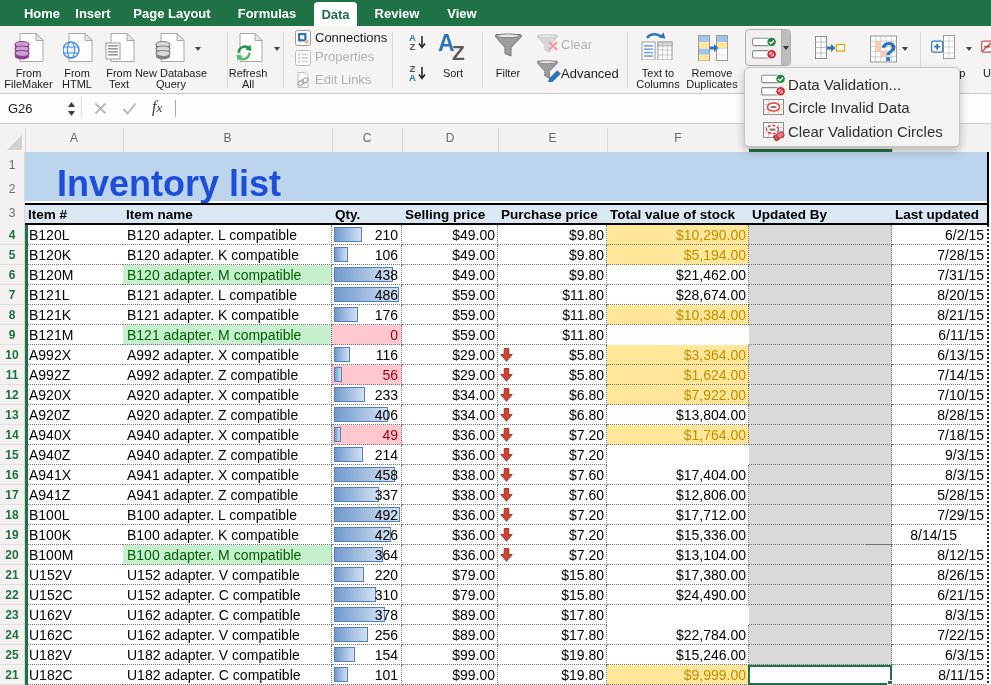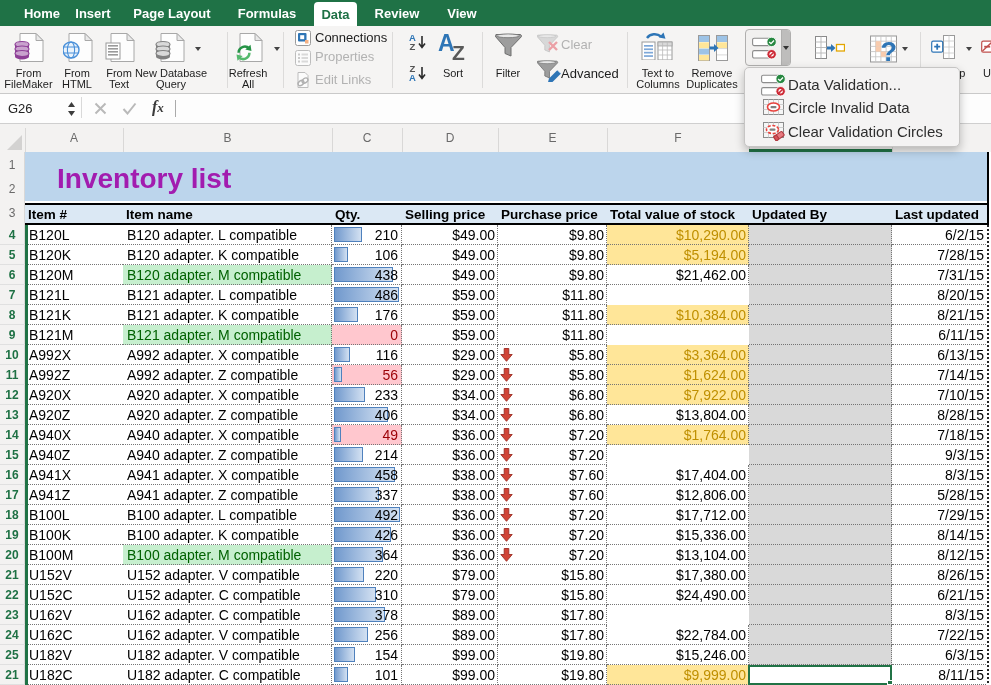--- a/index.html
+++ b/index.html
@@ -28,21 +28,21 @@
 .colletter{position:absolute;top:0;height:28px;line-height:28px;text-align:center;
   font-size:12px;color:#6a6a6a;}
 .colsep{position:absolute;top:4px;width:1px;height:24px;background:#d9d8d7;}
 #rowheads{position:absolute;left:0;top:152px;width:25px;height:533px;background:#f3f2f1;
   border-right:1px solid #d9d8d7;}
 .rownum{position:absolute;left:0;width:24px;text-align:center;font-size:12px;color:#6a6a6a;}
 .rownum.grn{color:#1e7144;font-weight:bold;}
 
 #grid{position:absolute;left:25px;top:152px;width:966px;height:533px;background:#fff;}
 #banner{position:absolute;left:0;top:0;width:963px;height:49px;background:#bcd5ec;}
-#banner .t{position:absolute;left:32px;top:11px;font-size:28px;font-weight:bold;color:#a21caf;text-align:center;}
+#banner .t{position:absolute;left:32px;top:11px;font-size:36px;font-weight:bold;color:#1d4ed8;text-align:center;}
 #hdr3{position:absolute;left:0;top:51px;width:963px;height:20px;background:#dbe8f4;
   border-top:2px solid #000;border-bottom:0;}
 .h3c{position:absolute;top:0;height:20px;line-height:20px;font-size:13.5px;
   font-weight:bold;color:#000;}
 #blackline2{position:absolute;left:0;top:71px;width:963px;height:2px;background:#000;}
 .row{position:absolute;left:0;width:963px;height:20px;}
 .cell{position:absolute;top:0;height:20px;line-height:20px;font-size:14px;color:#000;
   white-space:nowrap;overflow:hidden;}
 .cl{text-align:left;padding-left:4px;}
 .cr{text-align:right;padding-right:4px;}
@@ -275,21 +275,21 @@
       <path d="M4.5,1 l3.5,5 h-7 z" fill="#3c3c3c"></path>
       <path d="M4.5,15 l-3.5,-5 h7 z" fill="#3c3c3c"></path>
     </svg>
     <div class="abs" style="left:81px;top:97px;width:1px;height:21px;background:#d9d9d9"></div>
     <svg class="abs" style="left:94px;top:102px" width="13" height="13" viewBox="0 0 13 13">
       <path d="M1.5,1.5 L11.5,11.5 M11.5,1.5 L1.5,11.5" stroke="#b9b9b9" stroke-width="2"></path>
     </svg>
     <svg class="abs" style="left:122px;top:102px" width="15" height="13" viewBox="0 0 15 13">
       <path d="M1.5,7 L5.5,11.5 L13.5,1.5" fill="none" stroke="#b9b9b9" stroke-width="2"></path>
     </svg>
-    <div class="abs" style="left:152px;top:98px;font-size:16px;font-style:italic;font-family:'Liberation Serif',serif;color:#3a3a3a;font-weight:bold">f<span style="font-size:13px">x</span></div>
+    <div class="abs" style="left:152px;top:98px;font-size:16px;font-style:italic;font-family:'Liberation Serif',serif;color:#3a3a3a;font-weight:normal">f<span style="font-size:13px">x</span></div>
     <div class="abs" style="left:175px;top:100px;width:1px;height:17px;background:#aaa"></div>
 <div id="colheads">
       <div class="colletter" style="left:25px;width:98px">A</div>
       <div class="colletter" style="left:123px;width:209px">B</div>
       <div class="colletter" style="left:332px;width:70px">C</div>
       <div class="colletter" style="left:402px;width:96px">D</div>
       <div class="colletter" style="left:498px;width:109px">E</div>
       <div class="colletter" style="left:607px;width:142px">F</div>
       <div class="colletter" style="left:749px;width:143px">G</div>
       <div class="colletter" style="left:892px;width:96px">H</div>
@@ -420,20 +420,21 @@
         <div class="cell cl dotb" style="left:0;width:98px">B121L</div>
         <div class="cell cl dotb dotr" style="left:98px;width:209px">B121 adapter. L compatible</div>
         <div class="cell dotb dotr" style="left:307px;width:70px">
           <div class="bar" style="width:65px"></div>
           <div class="cell cr " style="left:0;width:69px;padding-right:3px">486</div>
         </div>
         <div class="cell cr dotb dotr" style="left:377px;width:96px;padding-right:2px">$59.00</div>
         <div class="cell dotb dotr" style="left:473px;width:109px">
           <div class="cell cr" style="left:0;width:108px;padding-right:2px">$11.80</div>
         </div>
+        <div class="cell cr dotb dotr" style="left:582px;width:142px;padding-right:2px">$28,674.00</div>
         <div class="cell dotb dotr gray" style="left:724px;width:143px"></div>
         <div class="cell cr dotb" style="left:867px;width:96px">8/20/15</div>
       </div>
       <div class="row" style="top:153px">
         <div class="cell cl dotb" style="left:0;width:98px">B121K</div>
         <div class="cell cl dotb dotr" style="left:98px;width:209px">B121 adapter. K compatible</div>
         <div class="cell dotb dotr" style="left:307px;width:70px">
           <div class="bar" style="width:24px"></div>
           <div class="cell cr " style="left:0;width:69px;padding-right:3px">176</div>
         </div>
@@ -628,21 +629,21 @@
         </div>
         <div class="cell cr dotb dotr" style="left:377px;width:96px;padding-right:2px">$36.00</div>
         <div class="cell dotb dotr" style="left:473px;width:109px">
           <svg class="abs" style="left:2px;top:3px" width="13" height="14" viewBox="0 0 13 14">
             <path d="M4.2,0.5 h4.6 v6 h3.4 L6.5,13.3 0.8,6.5 h3.4 z" fill="#d04437" stroke="#9c2b23" stroke-width="0.9"></path>
           </svg>
           <div class="cell cr" style="left:0;width:108px;padding-right:2px">$7.20</div>
         </div>
         <div class="cell cr dotb dotr" style="left:582px;width:142px;padding-right:2px">$15,336.00</div>
         <div class="cell dotb dotr gray" style="left:724px;width:143px"></div>
-        <div class="cell cr dotb" style="left:867px;width:96px">8/14/15</div>
+        <div class="cell cr dotb" style="left:840px;width:96px">8/14/15</div>
       </div>
       <div class="row" style="top:393px">
         <div class="cell cl dotb" style="left:0;width:98px">B100M</div>
         <div class="cell cl dotb dotr grncell" style="left:98px;width:209px">B100 adapter. M compatible</div>
         <div class="cell dotb dotr" style="left:307px;width:70px">
           <div class="bar" style="width:49px"></div>
           <div class="cell cr " style="left:0;width:69px;padding-right:3px">364</div>
         </div>
         <div class="cell cr dotb dotr" style="left:377px;width:96px;padding-right:2px">$36.00</div>
         <div class="cell dotb dotr" style="left:473px;width:109px">

